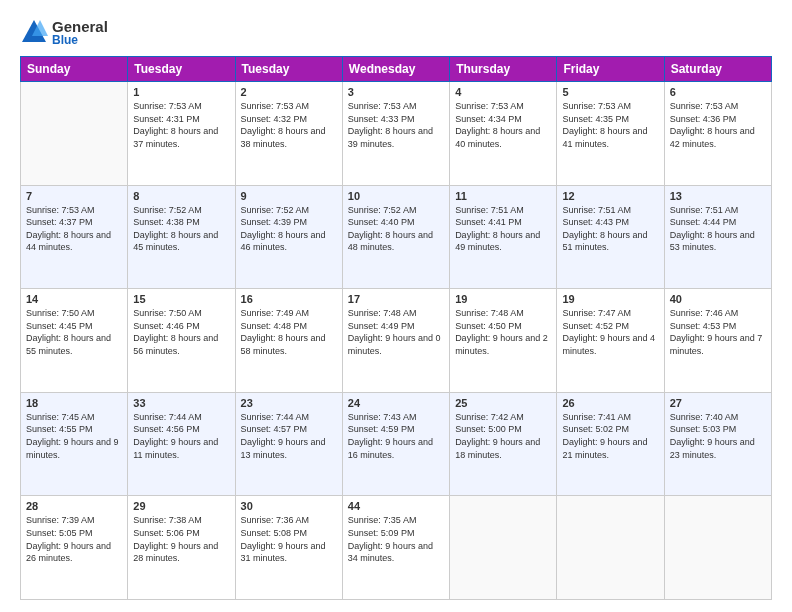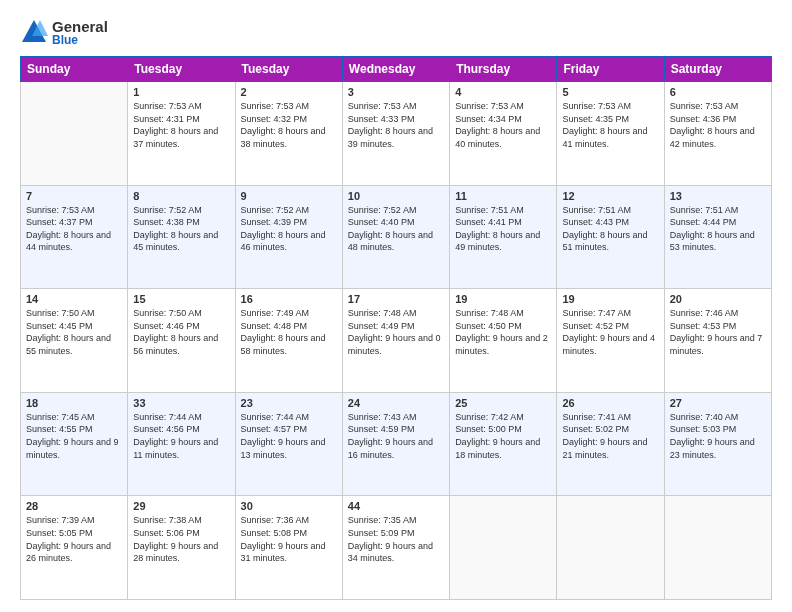--- a/index.html
+++ b/index.html
@@ -253,21 +253,21 @@
             Sunrise: 7:48 AM<br>Sunset: 4:50 PM<br>Daylight: 9 hours and 2 minutes.
           </div>
         </td>
           <td>
           <span class="day-num">19</span>
           <div class="day-info">
             Sunrise: 7:47 AM<br>Sunset: 4:52 PM<br>Daylight: 9 hours and 4 minutes.
           </div>
         </td>
           <td>
-          <span class="day-num">20</span>
+          <span class="day-num">40</span>
           <div class="day-info">
             Sunrise: 7:46 AM<br>Sunset: 4:53 PM<br>Daylight: 9 hours and 7 minutes.
           </div>
         </td>
         </tr>
         <tr>
           <td>
           <span class="day-num">18</span>
           <div class="day-info">
             Sunrise: 7:45 AM<br>Sunset: 4:55 PM<br>Daylight: 9 hours and 9 minutes.

